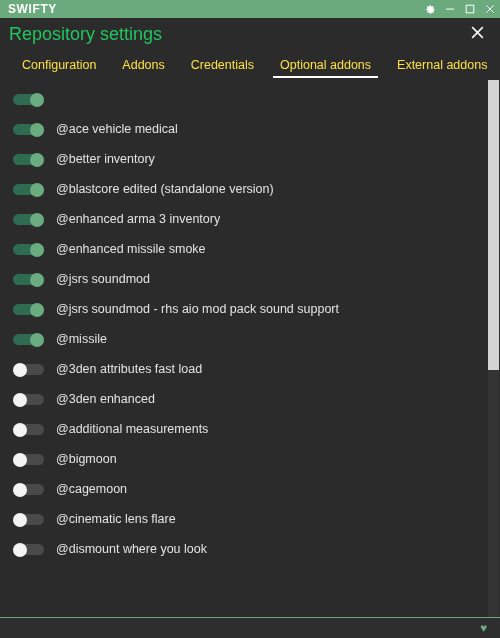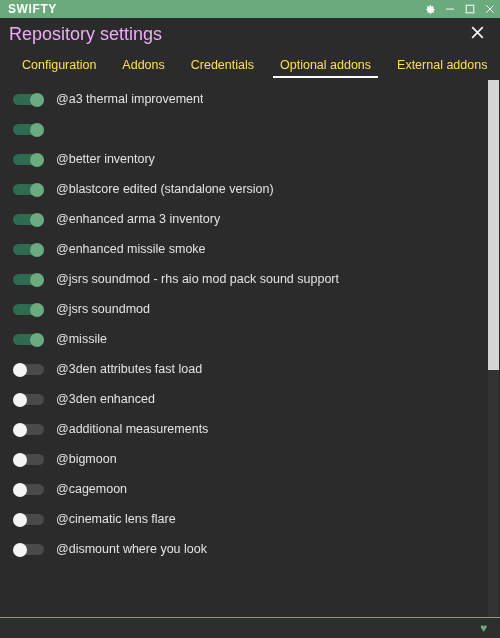--- a/index.html
+++ b/index.html
@@ -53,21 +53,21 @@
   
   .header {
     height: 32px;
     background: #2b2b2b;
     display: flex;
     align-items: center;
     padding: 0 12px 0 9px;
     flex: 0 0 auto;
   }
   .page-title {
-    color: #f0abfc;
+    color: #22c55e;
     font-size: 18px;
     font-weight: 400;
     line-height: 32px;
     white-space: nowrap;
   }
   .header-spacer { flex: 1 1 auto; }
   .header-close {
     width: 22px;
     height: 22px;
     display: flex;
@@ -259,27 +259,27 @@
       <div class="tab"><span>External addons</span></div>
     </div>
 
   <div class="list-wrap">
     <div class="list">
         <div class="row">
           <div class="toggle on">
             <div class="track"></div>
             <div class="knob"></div>
           </div>
-          <span class="row-label">@a3 thermal improvement</span>
-        </div>
-        <div class="row">
-          <div class="toggle on">
-            <div class="track"></div>
-            <div class="knob"></div>
-          </div>
+        </div>
+        <div class="row">
+          <div class="toggle on">
+            <div class="track"></div>
+            <div class="knob"></div>
+          </div>
+          <span class="row-label">@ace vehicle medical</span>
         </div>
         <div class="row">
           <div class="toggle on">
             <div class="track"></div>
             <div class="knob"></div>
           </div>
           <span class="row-label">@better inventory</span>
         </div>
         <div class="row">
           <div class="toggle on">
@@ -300,28 +300,28 @@
             <div class="track"></div>
             <div class="knob"></div>
           </div>
           <span class="row-label">@enhanced missile smoke</span>
         </div>
         <div class="row">
           <div class="toggle on">
             <div class="track"></div>
             <div class="knob"></div>
           </div>
+          <span class="row-label">@jsrs soundmod</span>
+        </div>
+        <div class="row">
+          <div class="toggle on">
+            <div class="track"></div>
+            <div class="knob"></div>
+          </div>
           <span class="row-label">@jsrs soundmod - rhs  aio mod pack sound support</span>
-        </div>
-        <div class="row">
-          <div class="toggle on">
-            <div class="track"></div>
-            <div class="knob"></div>
-          </div>
-          <span class="row-label">@jsrs soundmod</span>
         </div>
         <div class="row">
           <div class="toggle on">
             <div class="track"></div>
             <div class="knob"></div>
           </div>
           <span class="row-label">@missile</span>
         </div>
         <div class="row">
           <div class="toggle">

